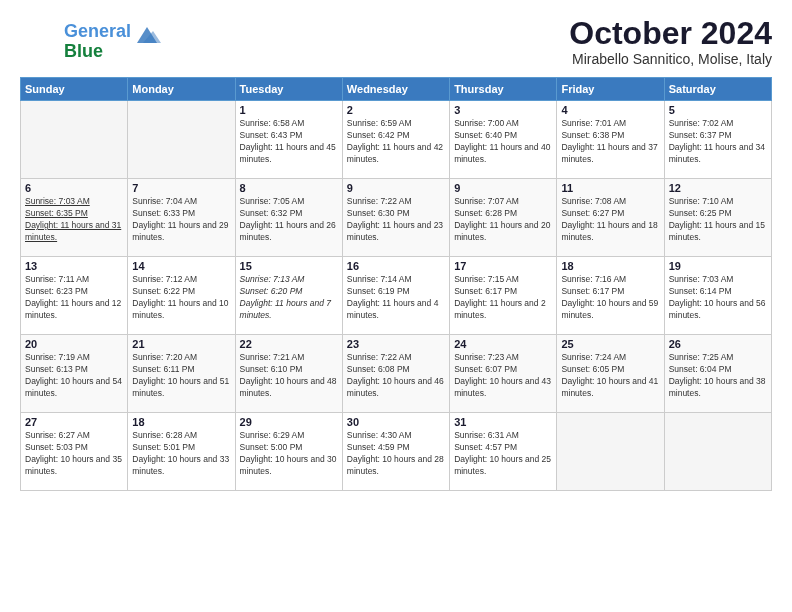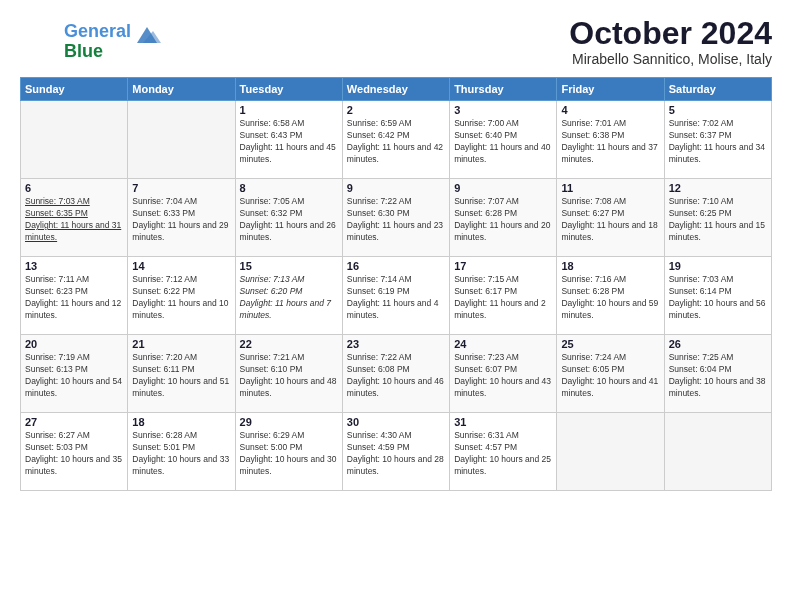--- a/index.html
+++ b/index.html
@@ -229,21 +229,21 @@
           </td>
           <td>
             <span class="day-num">17</span>
             <div class="day-info" style="white-space: pre-line;">Sunrise: 7:15 AM
 Sunset: 6:17 PM
 Daylight: 11 hours and 2 minutes.</div>
           </td>
           <td>
             <span class="day-num">18</span>
             <div class="day-info" style="white-space: pre-line;">Sunrise: 7:16 AM
-Sunset: 6:28 PM
+Sunset: 6:17 PM
 Daylight: 10 hours and 59 minutes.</div>
           </td>
           <td>
             <span class="day-num">19</span>
             <div class="day-info" style="white-space: pre-line;">Sunrise: 7:03 AM
 Sunset: 6:14 PM
 Daylight: 10 hours and 56 minutes.</div>
           </td>
         </tr>
         <tr>

